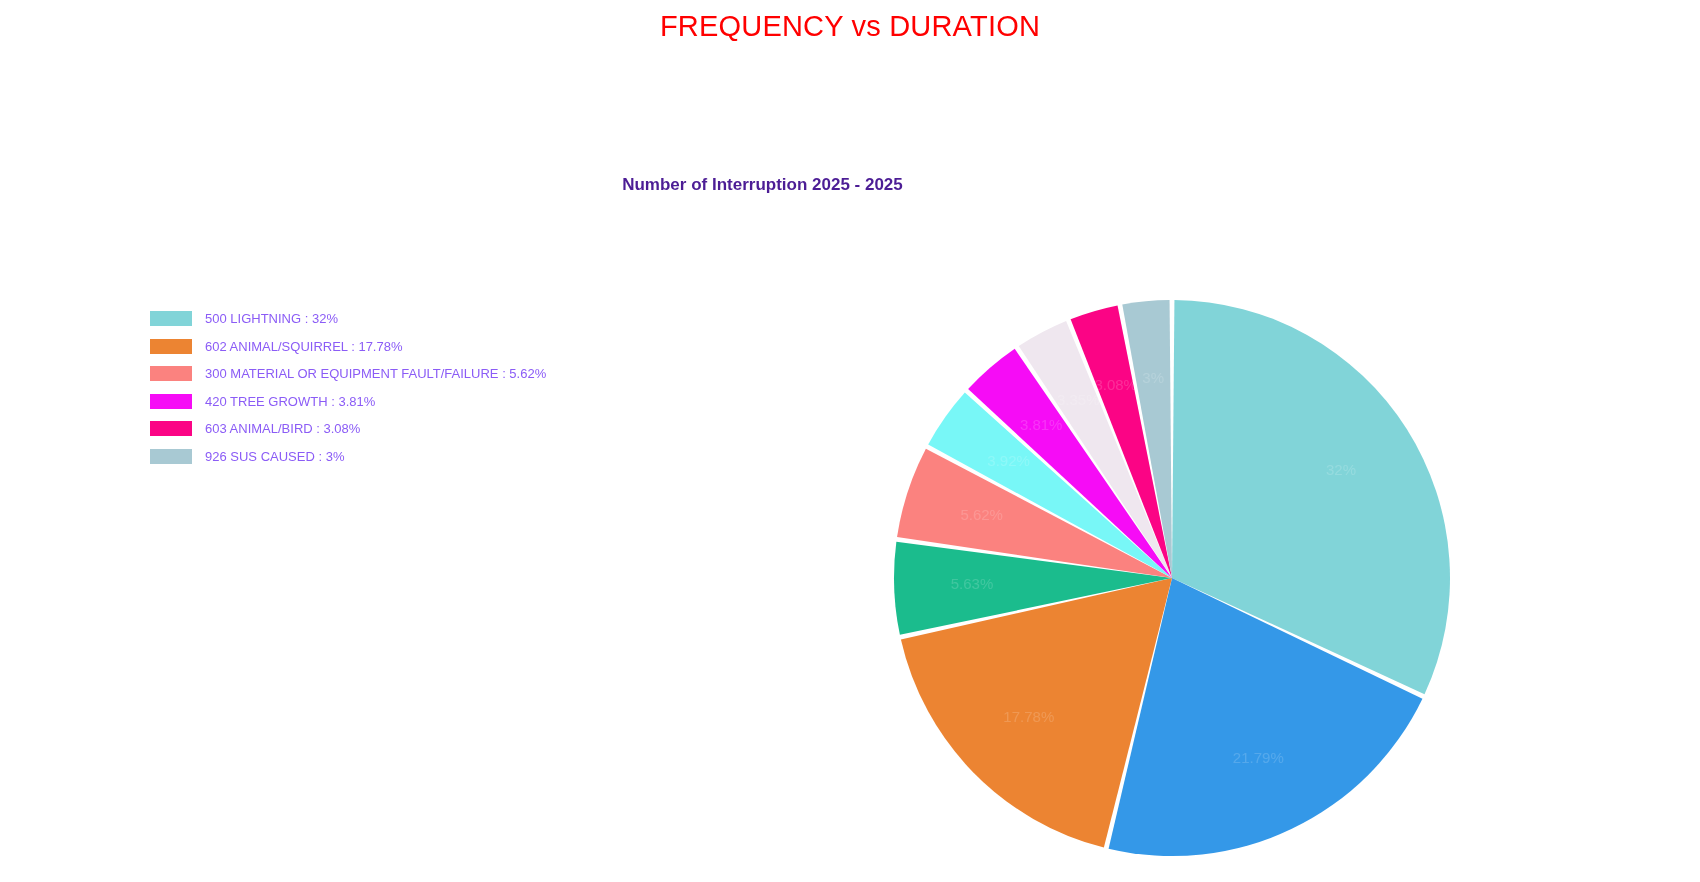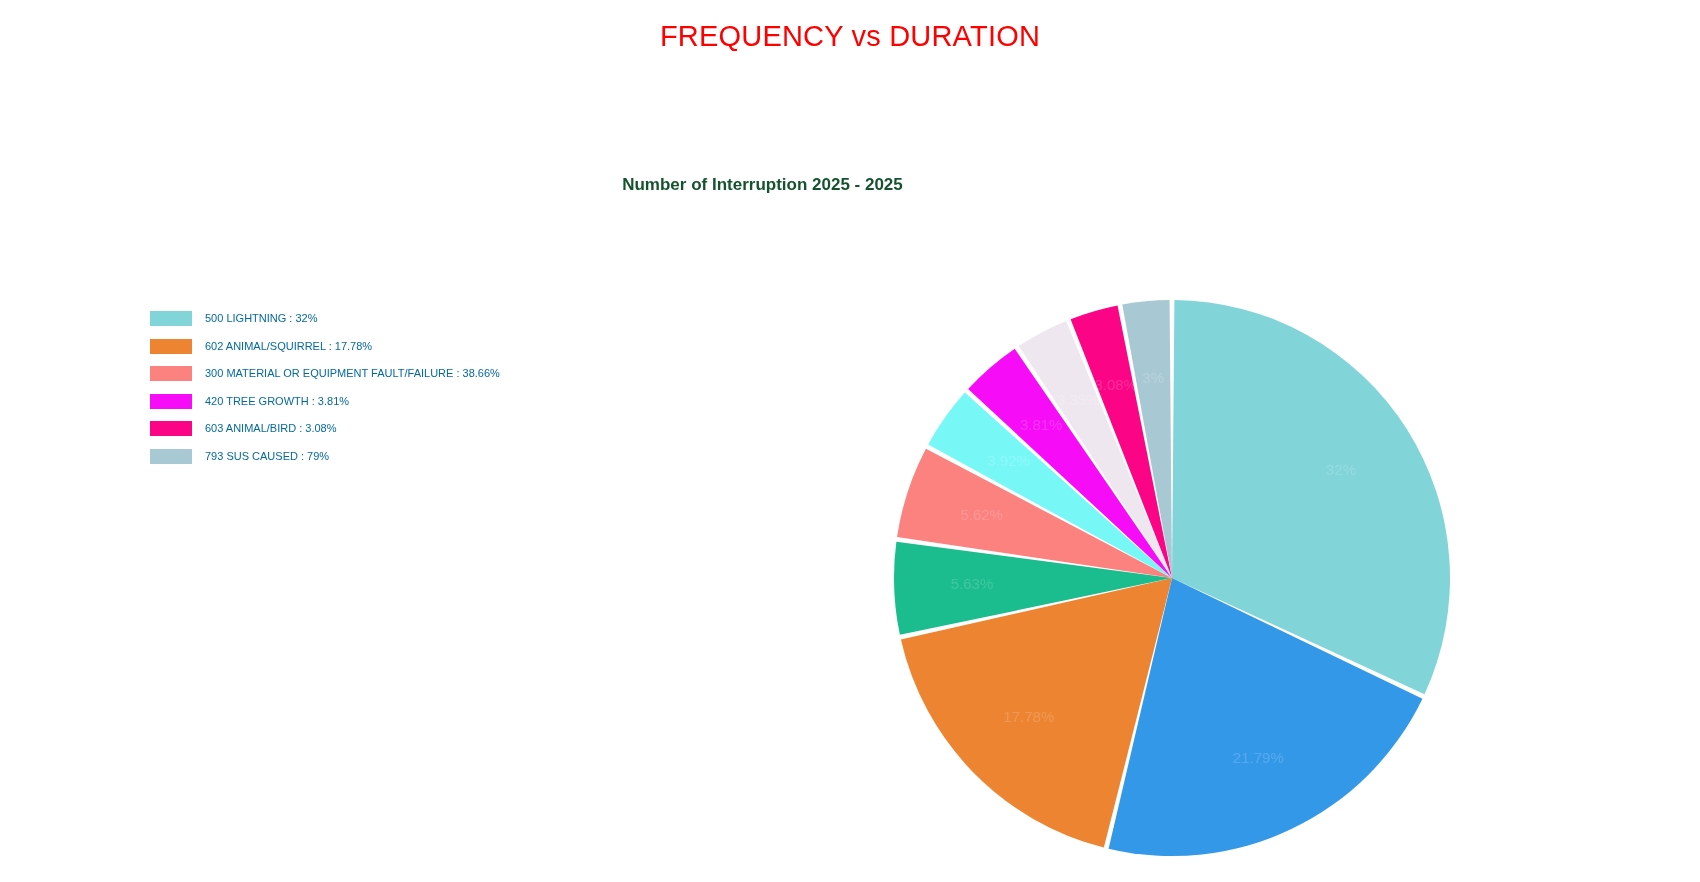--- a/index.html
+++ b/index.html
@@ -18,41 +18,41 @@
   #page {
     position: relative;
     width: 1700px;
     height: 882px;
     background: #ffffff;
   }
 
   
   .main-title {
     position: absolute;
-    top: 20px;
+    top: 10px;
     left: 0;
     width: 1700px;
     text-align: center;
     font-size: 29px;
     font-weight: 400;
     color: #ff0000;
     letter-spacing: 0.2px;
     white-space: nowrap;
   }
 
   
   .chart-subtitle {
     position: absolute;
     top: 175px;
     left: 0;
     width: 1525px;
     text-align: center;
     font-size: 17px;
     font-weight: bold;
-    color: #14532d;
+    color: #4c1d95;
     white-space: nowrap;
   }
 
   
   .legend {
     position: absolute;
     top: 305px;
     left: 150px;
     width: 720px;
   }
@@ -61,22 +61,22 @@
     align-items: center;
     height: 27.5px;
   }
   .legend-swatch {
     width: 42px;
     height: 15px;
     flex: 0 0 auto;
     margin-right: 13px;
   }
   .legend-label {
-    font-size: 11px;
-    color: #0369a1;
+    font-size: 13px;
+    color: #8b5cf6;
     white-space: nowrap;
     line-height: 1;
     text-align: right;
   }
 
   
   .pie-wrap {
     position: absolute;
     left: 892px;
     top: 298px;
@@ -107,33 +107,33 @@
       <div class="legend-item">
         <span class="legend-swatch" style="background: rgb(129, 212, 216);"></span>
         <span class="legend-label">500 LIGHTNING : 32%</span>
       </div>
       <div class="legend-item">
         <span class="legend-swatch" style="background: rgb(236, 132, 50);"></span>
         <span class="legend-label">602 ANIMAL/SQUIRREL : 17.78%</span>
       </div>
       <div class="legend-item">
         <span class="legend-swatch" style="background: rgb(251, 130, 127);"></span>
-        <span class="legend-label">300 MATERIAL OR EQUIPMENT FAULT/FAILURE : 38.66%</span>
+        <span class="legend-label">300 MATERIAL OR EQUIPMENT FAULT/FAILURE : 5.62%</span>
       </div>
       <div class="legend-item">
         <span class="legend-swatch" style="background: rgb(246, 12, 246);"></span>
         <span class="legend-label">420 TREE GROWTH : 3.81%</span>
       </div>
       <div class="legend-item">
         <span class="legend-swatch" style="background: rgb(251, 4, 133);"></span>
         <span class="legend-label">603 ANIMAL/BIRD : 3.08%</span>
       </div>
       <div class="legend-item">
         <span class="legend-swatch" style="background: rgb(168, 201, 211);"></span>
-        <span class="legend-label">793 SUS CAUSED : 79%</span>
+        <span class="legend-label">926 SUS CAUSED : 3%</span>
       </div>
     </div>
 
   <div class="pie-wrap">
     <svg class="pie-svg" id="pie-svg" width="560" height="560" viewBox="0 0 560 560">
         <path d="M 280 280 L 282.43 2.01 A 278 278 0 0 1 532.52 396.27 Z" fill="#81d4d8"></path>
         <text class="slice-label" x="449.0" y="172.8">32%</text>
         <path d="M 280 280 L 530.45 400.66 A 278 278 0 0 1 216.60 550.67 Z" fill="#3498e8"></path>
         <text class="slice-label" x="366.3" y="460.6">21.79%</text>
         <path d="M 280 280 L 211.89 549.53 A 278 278 0 0 1 8.90 341.57 Z" fill="#ec8432"></path>

